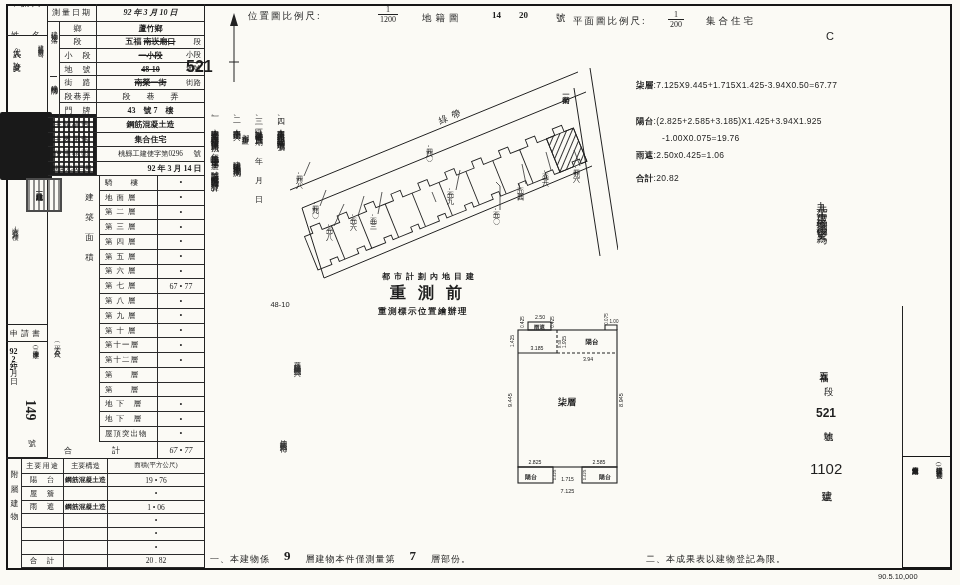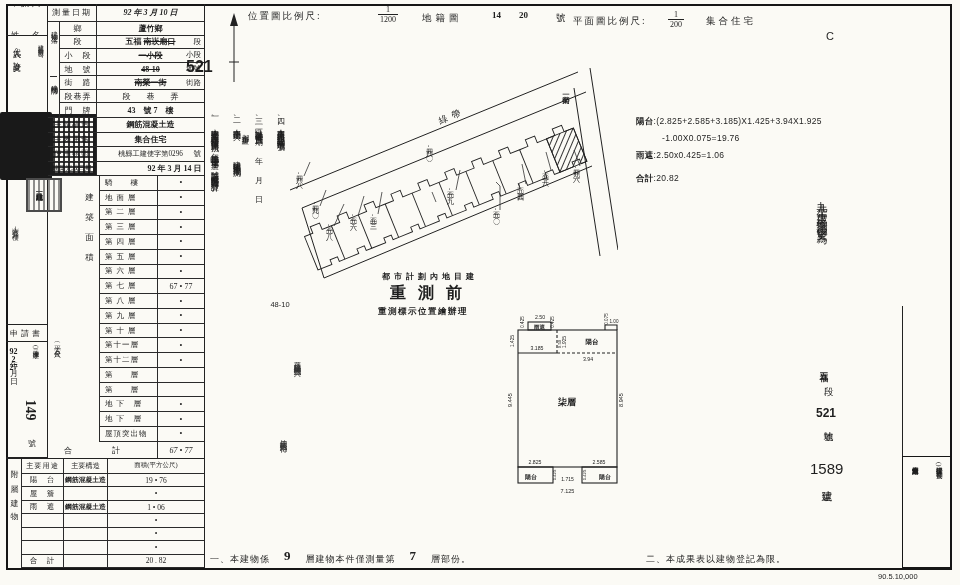--- a/index.html
+++ b/index.html
@@ -430,20 +430,23 @@
   <div class="lot" style="left:324px;top:222px;">五〇-一八</div>
   <div class="lot" style="left:348px;top:212px;">五〇-一六</div>
   <div class="lot" style="left:368px;top:212px;">五〇-三一</div>
   <div class="lot" style="left:424px;top:143px;">四八-一〇</div>
   <div class="lot" style="left:445px;top:186px;">五〇-一九</div>
   <div class="lot" style="left:491px;top:206px;">五〇-一〇</div>
   <div class="lot" style="left:515px;top:182px;">五〇-三四</div>
   <div class="lot" style="left:540px;top:168px;">五〇-二八</div>
   <div class="lot" style="left:571px;top:164px;">四九-一六</div>
 
+  <div class="calcline" style="left:636px;top:80px;">
+    <span class="lab">柒層</span><span>:7.125X9.445+1.715X1.425-3.94X0.50=67.77</span>
+  </div>
   <div class="calcline" style="left:636px;top:116px;">
     <span class="lab">陽台</span><span>:(2.825+2.585+3.185)X1.425+3.94X1.925</span>
   </div>
   <div class="calcline" style="left:662px;top:133px;">-1.00X0.075=19.76</div>
   <div class="calcline" style="left:636px;top:150px;">
     <span class="lab">雨遮</span><span>:2.50x0.425=1.06</span>
   </div>
   <div class="calcline" style="left:636px;top:173px;">
     <span class="lab">合計</span><span>:20.82</span>
   </div>
@@ -482,21 +485,21 @@
     <text x="91" y="165" font-size="4.2" text-anchor="middle" transform="rotate(-90 91 165)">1.425</text>
     <text x="72.5" y="171" font-size="5" text-anchor="middle">1.715</text>
     <text x="72.5" y="183" font-size="5.5" text-anchor="middle">7.125</text>
   </svg>
 
   <div class="vt abs" style="left:816px;top:192px;height:172px;font-size:11px;letter-spacing:3px;">九十三年度經重測後變更為</div>
   <div class="vt abs b" style="left:820px;top:366px;height:20px;font-size:8.5px;">五福</div>
   <div class="abs" style="left:824px;top:386px;font-size:9.5px;">段</div>
   <div class="abs b" style="left:816px;top:406px;font-size:12px;font-family:'Liberation Sans','DejaVu Sans',sans-serif;">521</div>
   <div class="vt abs" style="left:823px;top:424px;height:32px;font-size:9.5px;">地號</div>
-  <div class="abs" style="left:810px;top:460px;font-size:15px;font-family:'Liberation Sans','DejaVu Sans',sans-serif;">1589</div>
+  <div class="abs" style="left:810px;top:460px;font-size:15px;font-family:'Liberation Sans','DejaVu Sans',sans-serif;">1102</div>
   <div class="vt abs" style="left:821px;top:482px;height:36px;font-size:10.5px;">建號</div>
 
   <div class="abs" style="left:902px;top:306px;width:1px;height:150px;background:#222;"></div>
   <div class="abs" style="left:902px;top:456px;width:50px;height:112px;border:1.5px solid #161616;display:flex;justify-content:space-around;align-items:center;">
     <div class="vtm" style="height:100px;font-size:6.6px;">本案依照分層負責規定</div>
     <div class="vtm" style="height:100px;font-size:6.6px;">授權主管課(室)長判發</div>
   </div>
   <div class="abs" style="left:878px;top:572px;font-size:7.5px;font-family:'Liberation Sans','DejaVu Sans',sans-serif;">90.5.10,000</div>
 
   <div class="abs" style="left:210px;top:550px;font-size:9px;letter-spacing:1px;">

